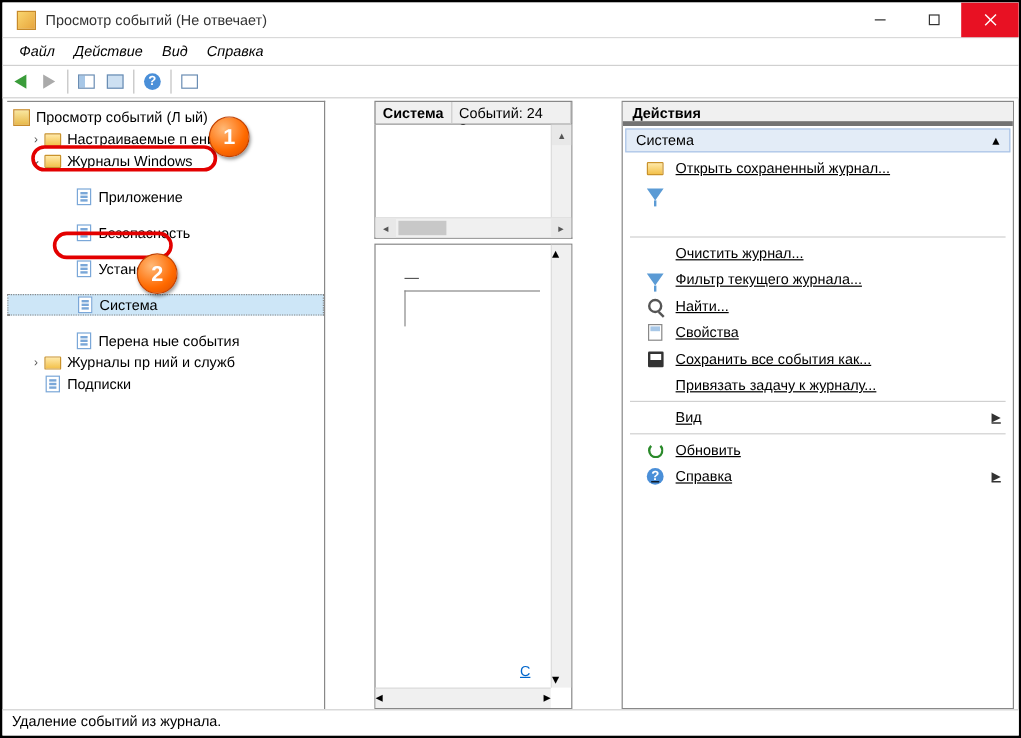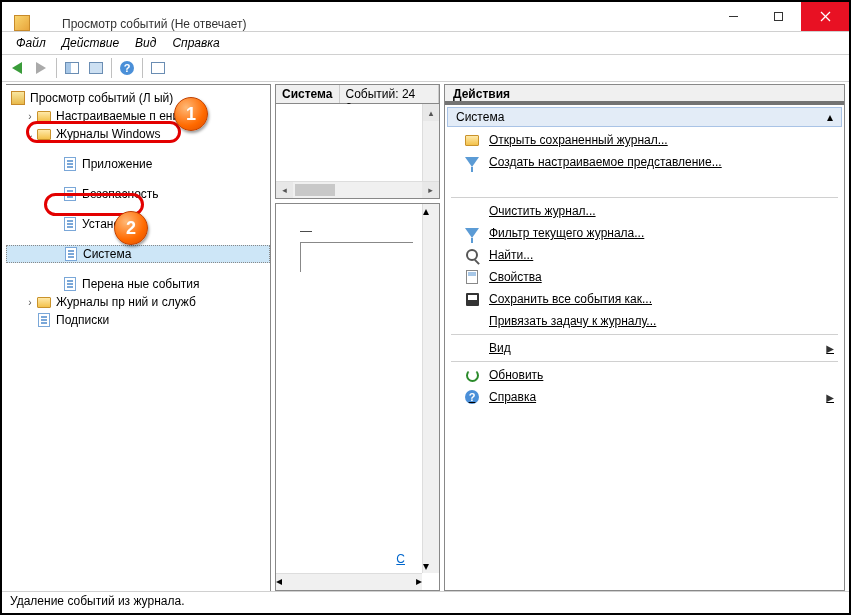--- a/index.html
+++ b/index.html
@@ -1,37 +1,37 @@
 <!DOCTYPE html>
 <html><head>
 <meta charset="utf-8">
 <style>
 * { box-sizing: border-box; margin: 0; padding: 0; font-family: "Segoe UI", Tahoma, sans-serif; }
 body { background: #fff; width: 851px; height: 615px; border: 2px solid #000; position: relative; overflow: hidden; }
 
 
-.titlebar { height: 30px; background: #fff; display: flex; align-items: flex-end; border-bottom: 1px solid #d0d0d0; gap: 24px; }
+.titlebar { height: 30px; background: #fff; display: flex; align-items: center; border-bottom: 1px solid #d0d0d0; }
 .titlebar .icon { width: 16px; height: 16px; margin: 0 8px 0 12px; background: linear-gradient(135deg, #f9d56e, #e8a53c); border: 1px solid #c78a2a; }
 .titlebar .title { font-size: 12px; color: #333; flex: 1; }
 .titlebar .winbtns { display: flex; height: 100%; }
 .titlebar .winbtn { width: 45px; height: 100%; display: flex; align-items: center; justify-content: center; font-size: 13px; color: #555; cursor: default; }
 .titlebar .winbtn.close { background: #e81123; color: #fff; width: 48px; }
 .titlebar .winbtn svg { width: 11px; height: 11px; }
 
 
 .menubar { height: 22px; display: flex; align-items: center; padding: 0 6px; font-size: 12px; background: #fff; }
 .menubar .menuitem { padding: 2px 8px; cursor: default; font-style: italic; }
 
 
 .toolbar { height: 28px; border-top: 1px solid #d0d0d0; border-bottom: 1px solid #d0d0d0; display: flex; align-items: center; padding: 0 4px; gap: 2px; background: #fff; }
 .toolbar .tbtn { width: 22px; height: 22px; display: flex; align-items: center; justify-content: center; border: 1px solid transparent; }
 .toolbar .sep { width: 1px; height: 20px; background: #c0c0c0; margin: 0 2px; }
 
 
-.main { display: flex; height: calc(100% - 30px - 22px - 28px - 22px); }
+.main { display: flex; height: calc(100% - 30px - 22px - 28px - 22px); gap: 37px; }
 
 
 .tree-panel { width: 265px; border-right: 1px solid #888; border-top: 1px solid #888; margin: 2px 0 0 4px; background: #fff; overflow: hidden; position: relative; }
 .tree { font-size: 12px; padding: 4px 0; }
 .tree-node { display: flex; align-items: center; height: 18px; padding-left: 4px; white-space: nowrap; cursor: default; position: relative; }
 .tree-node .expander { width: 12px; text-align: center; font-size: 10px; color: #555; }
 .tree-node .ticon { width: 16px; height: 16px; margin-right: 4px; display: inline-flex; align-items: center; justify-content: center; }
 .tree-node.selected { background: #cde6f7; border: 1px dotted #888; }
 .indent-1 { padding-left: 18px; }
 .indent-3 { padding-left: 56px; margin-top: 12px; }
@@ -268,21 +268,20 @@
       <div class="action-item">
           <span class="aicon">
             <span class="ico-folder"></span>
           </span>
           <span>Открыть сохраненный журнал...</span>
         </div>
       <div class="action-item">
           <span class="aicon">
             <span class="ico-filter"></span>
           </span>
-          <span>Создать настраиваемое представление...</span>
         </div>
       <div class="action-item">
           <span class="aicon"></span>
         </div>
       <div class="actions-sep"></div>
       <div class="action-item">
           <span class="aicon"></span>
           <span>Очистить журнал...</span>
         </div>
       <div class="action-item">

